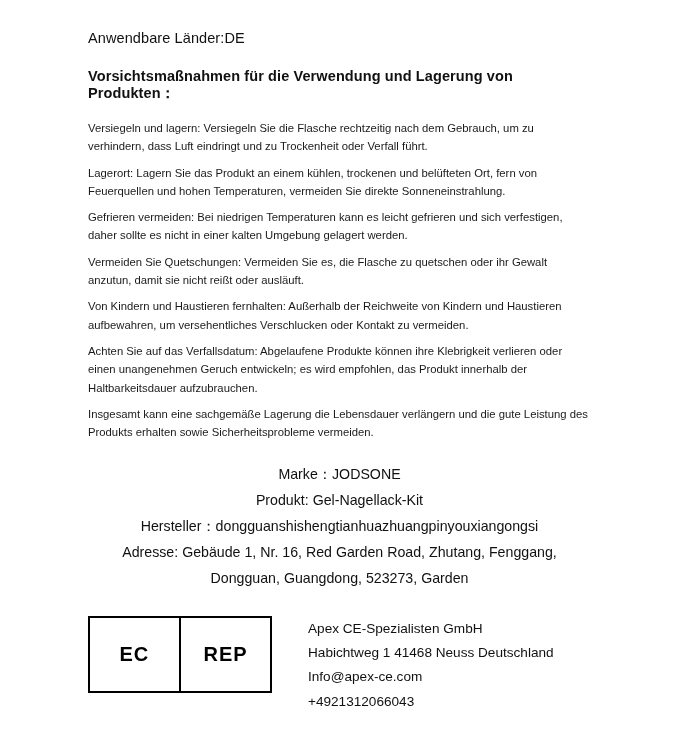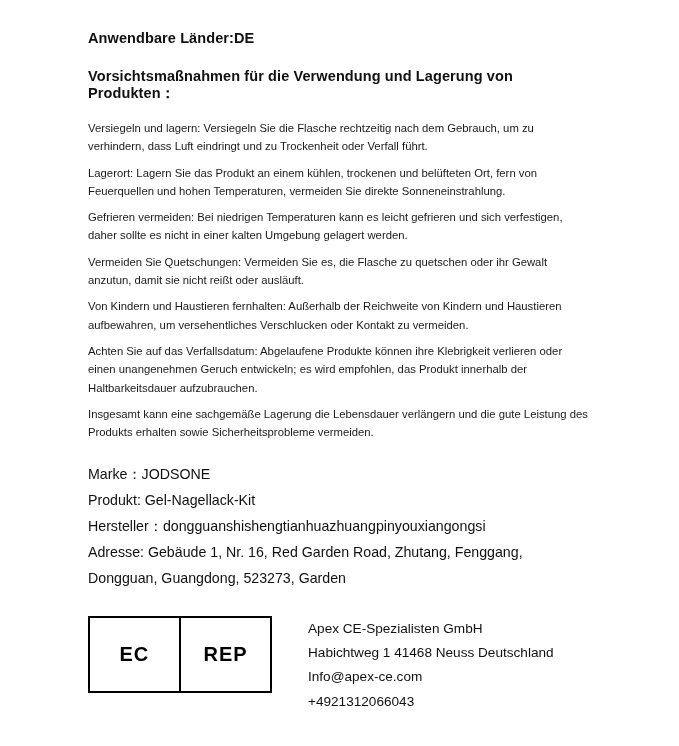--- a/index.html
+++ b/index.html
@@ -16,21 +16,21 @@
   }
   .page {
     position: relative;
     width: 679px;
     height: 746px;
     box-sizing: border-box;
     padding: 30px 88px 0 88px;
   }
   .countries {
     font-size: 14.5px;
-    font-weight: bold;
+    font-weight: normal;
     letter-spacing: 0.1px;
     margin: 0 0 22px 0;
     color: #111;
   }
   .precautions-title {
     font-size: 14.5px;
     font-weight: bold;
     letter-spacing: 0.1px;
     margin: 0 0 16px 0;
     color: #111;
@@ -38,20 +38,21 @@
   .para {
     font-size: 11.3px;
     line-height: 1.62;
     margin: 0 0 8px 0;
     color: #1a1a1a;
     text-align: left;
     max-width: 505px;
   }
   .brand-block {
     margin-top: 22px;
+    text-align: center;
   }
   .brand-line {
     font-size: 14.2px;
     line-height: 1.62;
     color: #111;
     margin: 0 0 3px 0;
   }
   .ec-rep-section {
     margin-top: 26px;
     display: flex;

